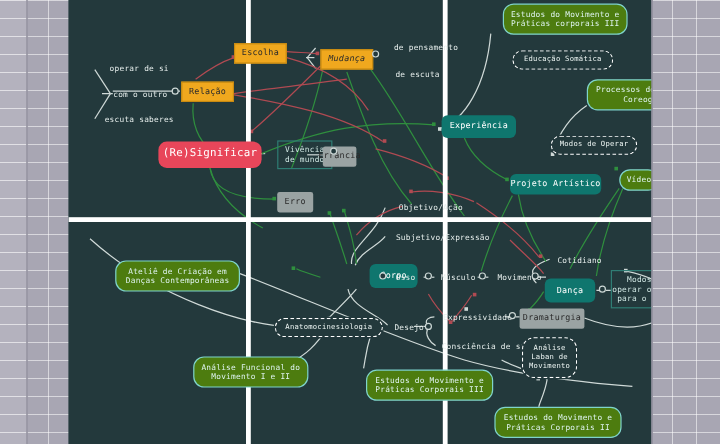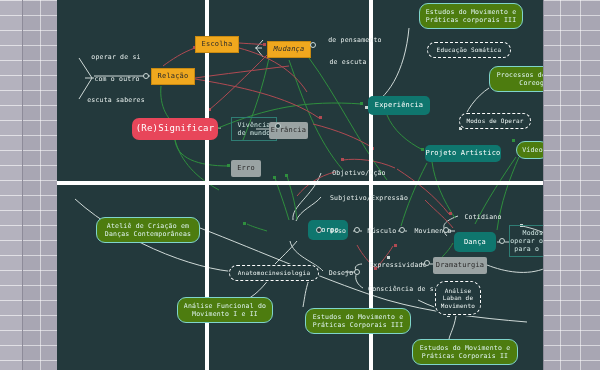--- a/index.html
+++ b/index.html
@@ -189,21 +189,21 @@
         <div class="node n-plain" style="left: 30px; top: 74px; width: 60px; min-height: 10px;">com o outro</div>
         <div class="node n-plain" style="left: 26px; top: 95px; width: 66px; min-height: 10px;">escuta saberes</div>
         <div class="node n-yellow" style="left: 94px; top: 68px; width: 44px; min-height: 16px;">Relação</div>
         <div class="node n-yellow" style="left: 138px; top: 36px; width: 44px; min-height: 16px;">Escolha</div>
         <div class="node n-yellow" style="left: 210px; top: 41px; width: 44px; min-height: 16px; font-style: italic;">Mudança</div>
         <div class="node n-plain" style="left: 263px; top: 35px; width: 70px; min-height: 10px;">de pensamento</div>
         <div class="node n-plain" style="left: 263px; top: 57px; width: 56px; min-height: 10px;">de escuta</div>
         <div class="node n-red" style="left: 75px; top: 118px; width: 86px; min-height: 22px;">(Re)Significar</div>
         <div class="node n-outline" style="left: 174px; top: 117px; width: 46px; min-height: 24px;">Vivência
 de mundo</div>
-        <div class="node n-gray" style="left: 212px; top: 122px; width: 39px; min-height: 15px;">Errância</div>
+        <div class="node n-gray" style="left: 212px; top: 122px; width: 28px; min-height: 15px;">Errância</div>
         <div class="node n-gray" style="left: 174px; top: 160px; width: 30px; min-height: 14px;">Erro</div>
         <div class="node n-red-sm" style="left: 311px; top: 96px; width: 62px; min-height: 19px;">Experiência</div>
         <div class="node n-red-sm" style="left: 368px; top: 145px; width: 76px; min-height: 17px;">Projeto Artístico</div>
         <div class="node n-teal" style="left: 459px; top: 141px; width: 33px; min-height: 16px;">Vídeo</div>
         <div class="node n-teal" style="left: 362px; top: 3px; width: 104px; min-height: 22px;">Estudos do Movimento e
 Práticas corporais III</div>
         <div class="node n-cloud" style="left: 370px; top: 42px; width: 84px; min-height: 14px;">Educação Somática</div>
         <div class="node n-teal" style="left: 432px; top: 66px; width: 110px; min-height: 24px;">Processos de Composição
 Coreográfica</div>
         <div class="node n-cloud" style="left: 402px; top: 113px; width: 72px; min-height: 14px;">Modos de Operar</div>
@@ -221,21 +221,21 @@
         <div class="node n-plain" style="left: 267px; top: 268px; width: 34px; min-height: 10px;">Desejo</div>
         <div class="node n-plain" style="left: 306px; top: 260px; width: 70px; min-height: 10px;">Expressividade</div>
         <div class="node n-plain" style="left: 306px; top: 284px; width: 80px; min-height: 10px;">Consciência de si</div>
         <div class="node n-gray" style="left: 376px; top: 257px; width: 54px; min-height: 15px;">Dramaturgia</div>
         <div class="node n-cloud" style="left: 378px; top: 281px; width: 46px; min-height: 34px;">Análise
 Laban de
 Movimento</div>
         <div class="node n-teal" style="left: 39px; top: 217px; width: 104px; min-height: 24px;">Ateliê de Criação em
 Danças Contemporâneas</div>
         <div class="node n-cloud" style="left: 172px; top: 265px; width: 90px; min-height: 14px;">Anatomocinesiologia</div>
-        <div class="node n-teal" style="left: 120px; top: 297px; width: 96px; min-height: 24px;">Análise Funcional do
+        <div class="node n-teal" style="left: 104px; top: 297px; width: 96px; min-height: 24px;">Análise Funcional do
 Movimento I e II</div>
         <div class="node n-teal" style="left: 248px; top: 308px; width: 106px; min-height: 24px;">Estudos do Movimento e
 Práticas Corporais III</div>
         <div class="node n-teal" style="left: 355px; top: 339px; width: 106px; min-height: 24px;">Estudos do Movimento e
 Práticas Corporais II</div>
       </div>
     <div id="dots">
         <div class="dot" style="left: 86px; top: 73px;"></div>
         <div class="dot" style="left: 218px; top: 123px;"></div>
         <div class="dot" style="left: 253px; top: 42px;"></div>

